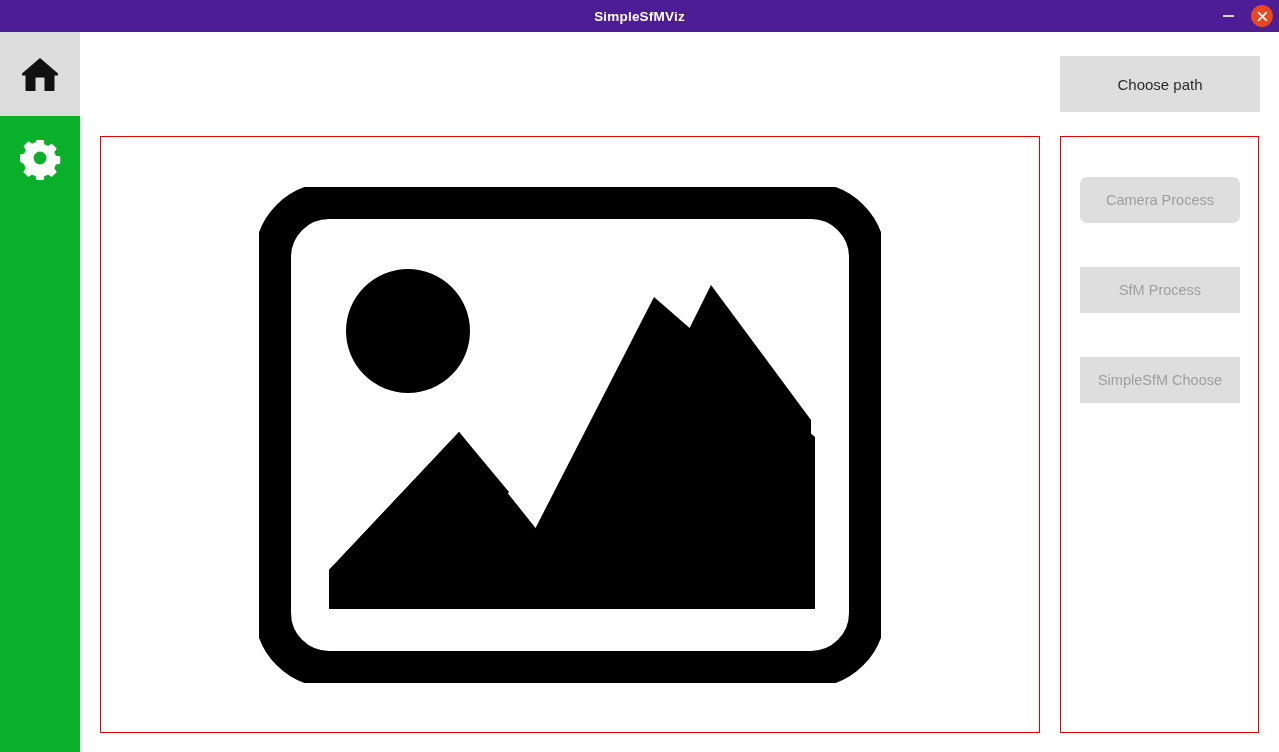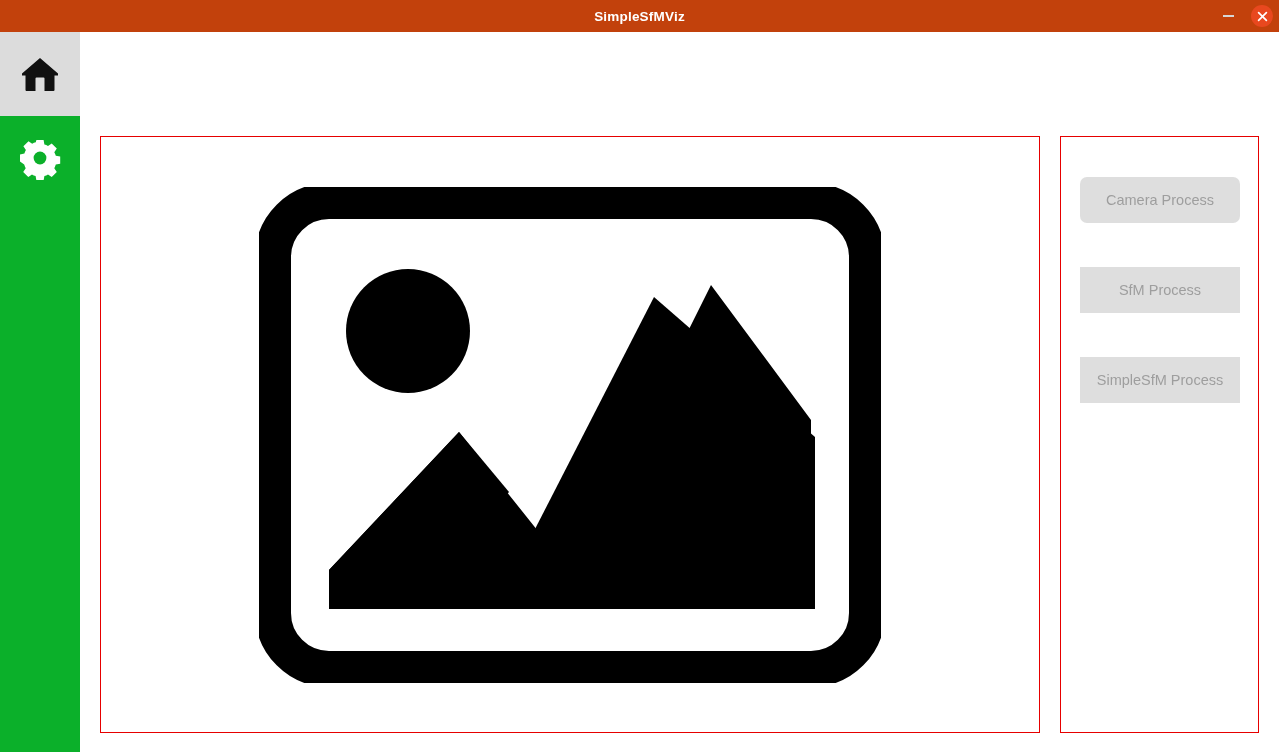--- a/index.html
+++ b/index.html
@@ -18,21 +18,21 @@
     height: 752px;
     background: #ffffff;
   }
 
   
   .titlebar {
     position: absolute;
     left: 0; top: 0;
     width: 1279px;
     height: 32px;
-    background: #c2410c;
+    background: #4c1d95;
     display: flex;
     align-items: center;
     justify-content: center;
   }
   .titlebar-title {
     font-size: 13.5px;
     font-weight: bold;
     color: #ffffff;
     letter-spacing: 0.2px;
   }
@@ -195,33 +195,34 @@
         <svg width="44" height="44" viewBox="0 0 44 44">
           <path fill="#ffffff" d="M18.4 4 h7.2 l0.8 4.4 a14 14 0 0 1 3.6 1.5 l3.7-2.5 l5.1 5.1 l-2.5 3.7 a14 14 0 0 1 1.5 3.6 l4.4 0.8 v7.2 l-4.4 0.8 a14 14 0 0 1-1.5 3.6 l2.5 3.7 l-5.1 5.1 l-3.7-2.5 a14 14 0 0 1-3.6 1.5 l-0.8 4.4 h-7.2 l-0.8-4.4 a14 14 0 0 1-3.6-1.5 l-3.7 2.5 l-5.1-5.1 l2.5-3.7 a14 14 0 0 1-1.5-3.6 L2 25.6 v-7.2 l4.4-0.8 a14 14 0 0 1 1.5-3.6 L5.4 10.3 l5.1-5.1 l3.7 2.5 a14 14 0 0 1 3.6-1.5 Z"></path>
           <circle cx="22" cy="22" r="6.4" fill="#0bb02a"></circle>
         </svg>
       </span>
     </div>
   </div>
 
   <div class="topbar"></div>
 
+  <button class="choose-path-btn">Choose path</button>
 
   <div class="image-panel">
     <span class="image-placeholder">
       <svg class="image-placeholder" viewBox="0 0 622 496" width="622" height="496">
         <rect x="14" y="14" width="594" height="468" rx="56" ry="56" fill="none" stroke="#000000" stroke-width="36"></rect>
         <ellipse cx="149" cy="144" rx="62" ry="62" fill="#000000"></ellipse>
         <path d="M70 422 L70 383 L200 245 L250 305 L150 422 Z" fill="#000000"></path>
         <path d="M70 422 L70 383 L200 245 L310 383 L452 98 L552 233 L552 422 Z" fill="#000000"></path>
         <path d="M235 422 L395 110 L556 250 L556 422 Z" fill="#000000"></path>
         <rect x="70" y="400" width="486" height="22" fill="#000000"></rect>
       </svg>
     </span>
   </div>
 
   <div class="process-panel">
     <button class="process-btn b0">Camera Process</button>
     <button class="process-btn b1">SfM Process</button>
-    <button class="process-btn b2">SimpleSfM Process</button>
+    <button class="process-btn b2">SimpleSfM Choose</button>
   </div>
 
 </div>
 
 </body></html>

